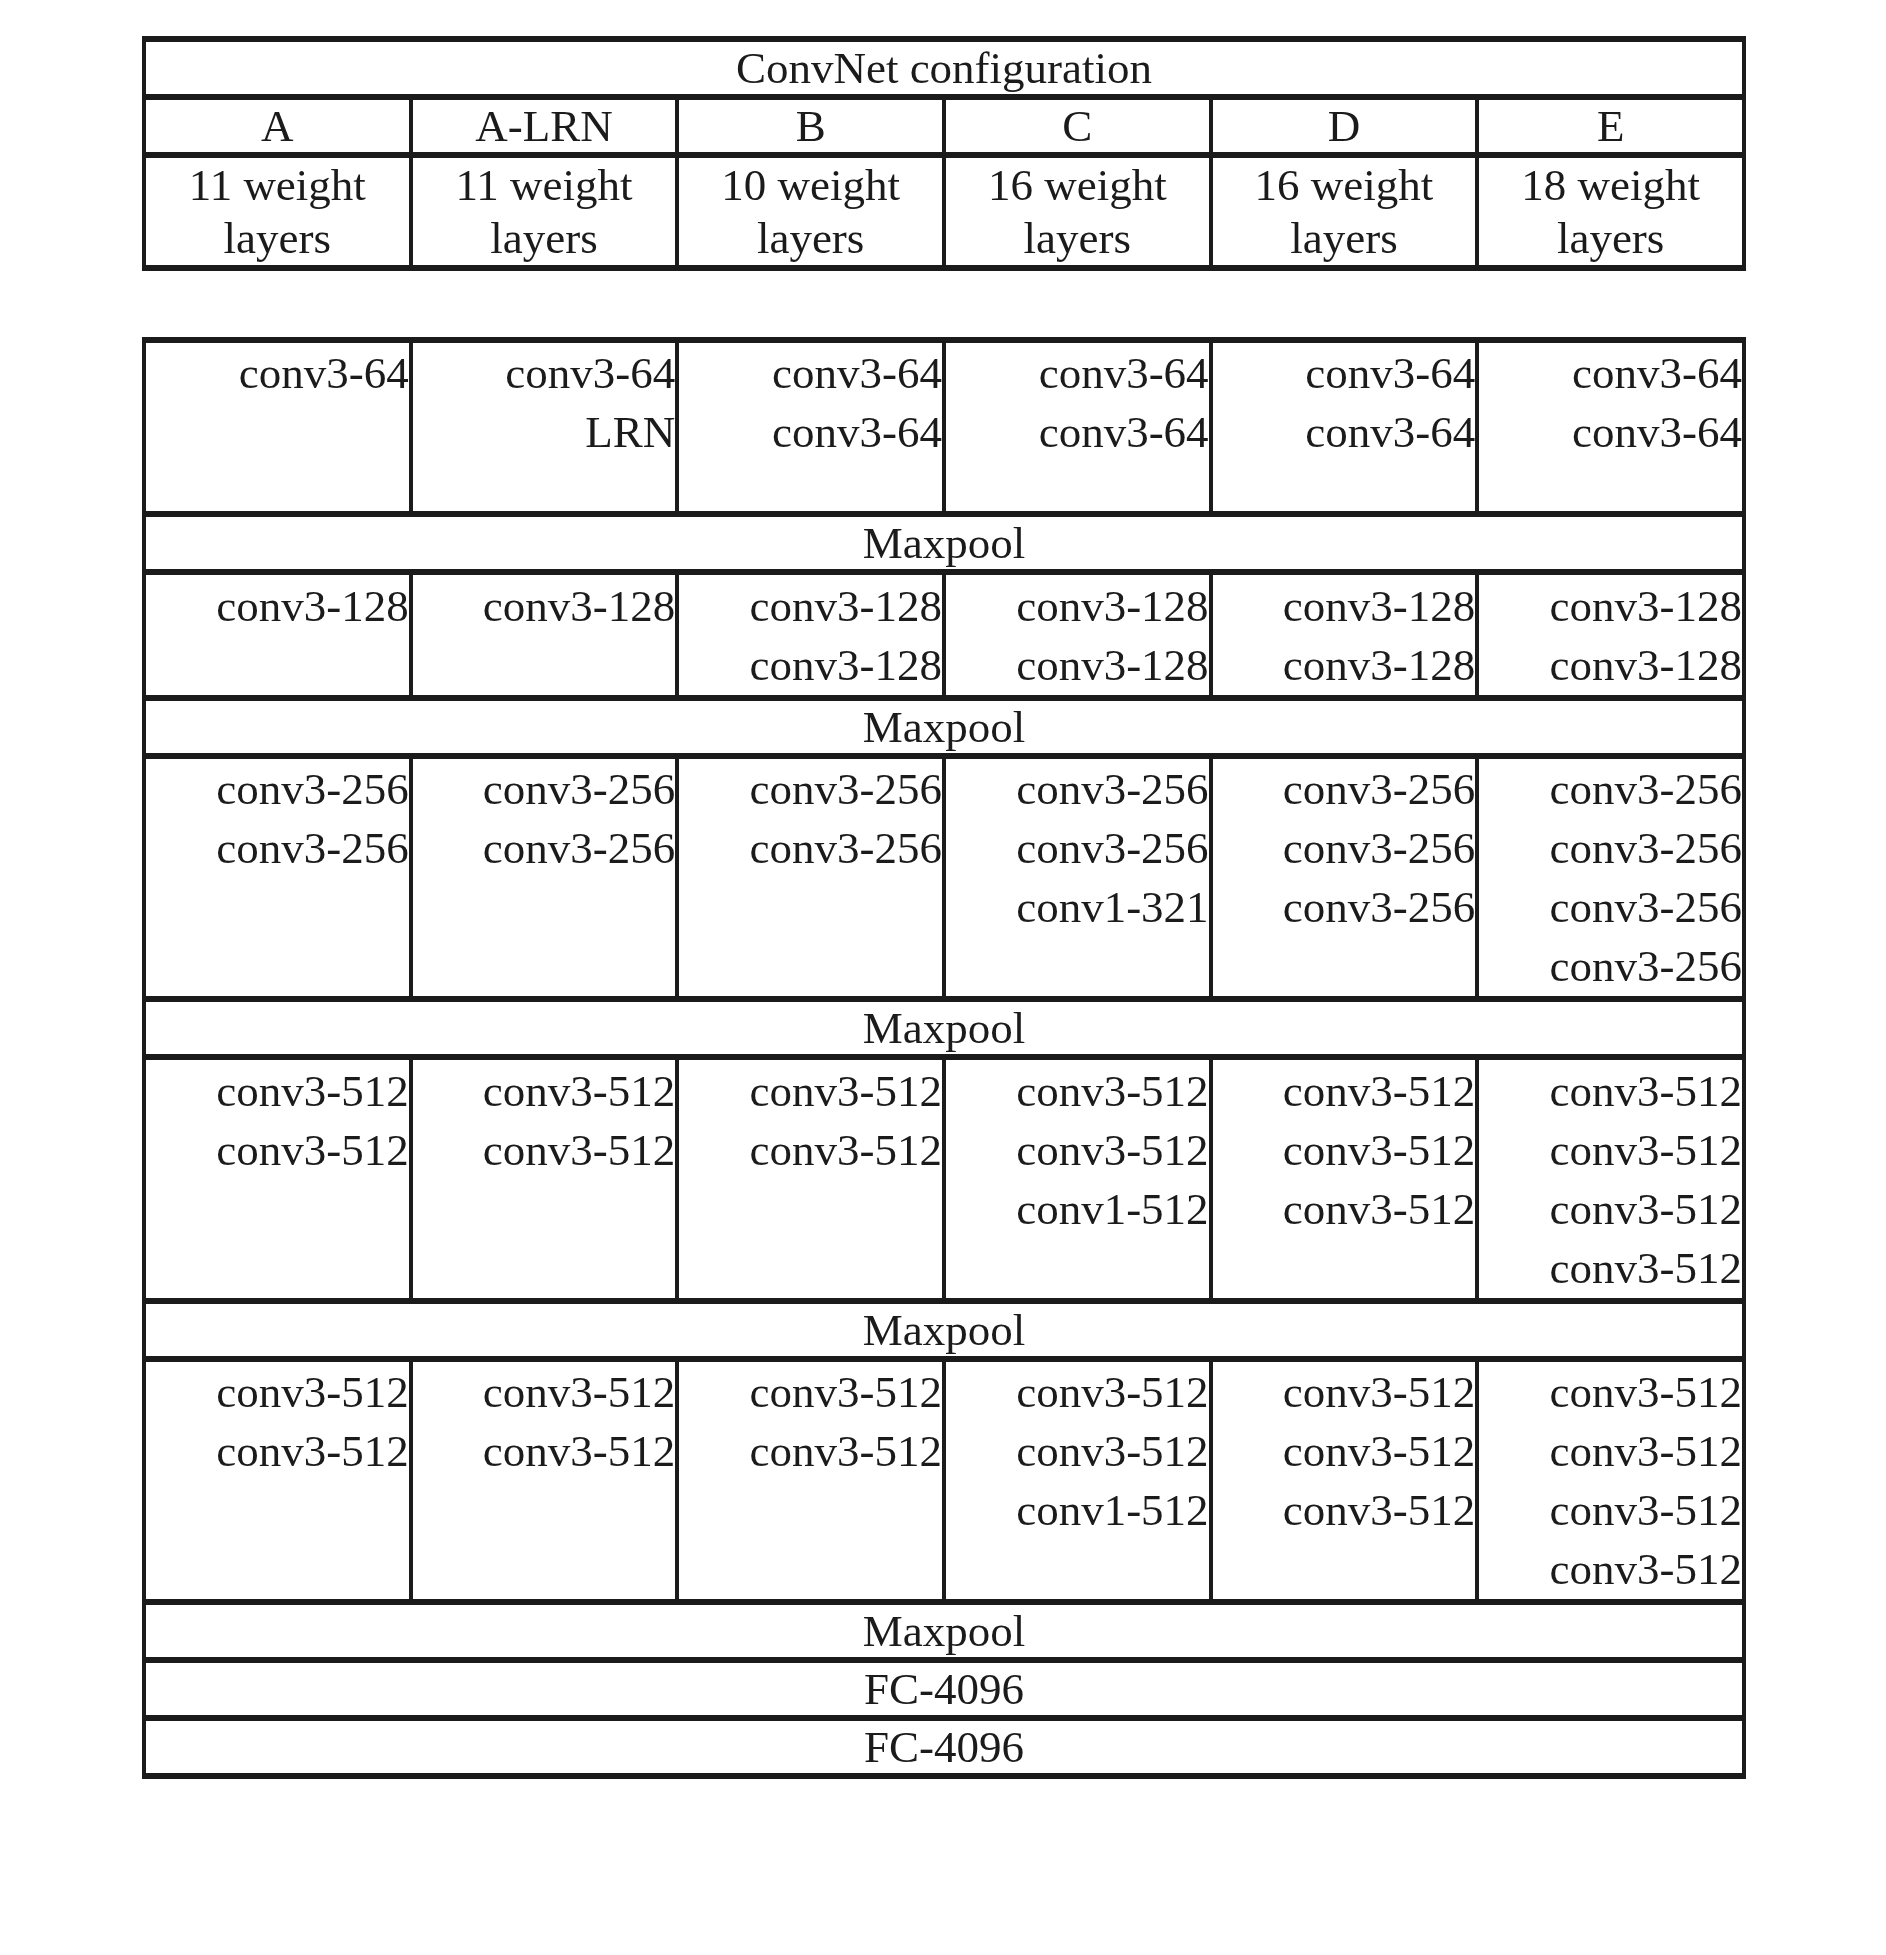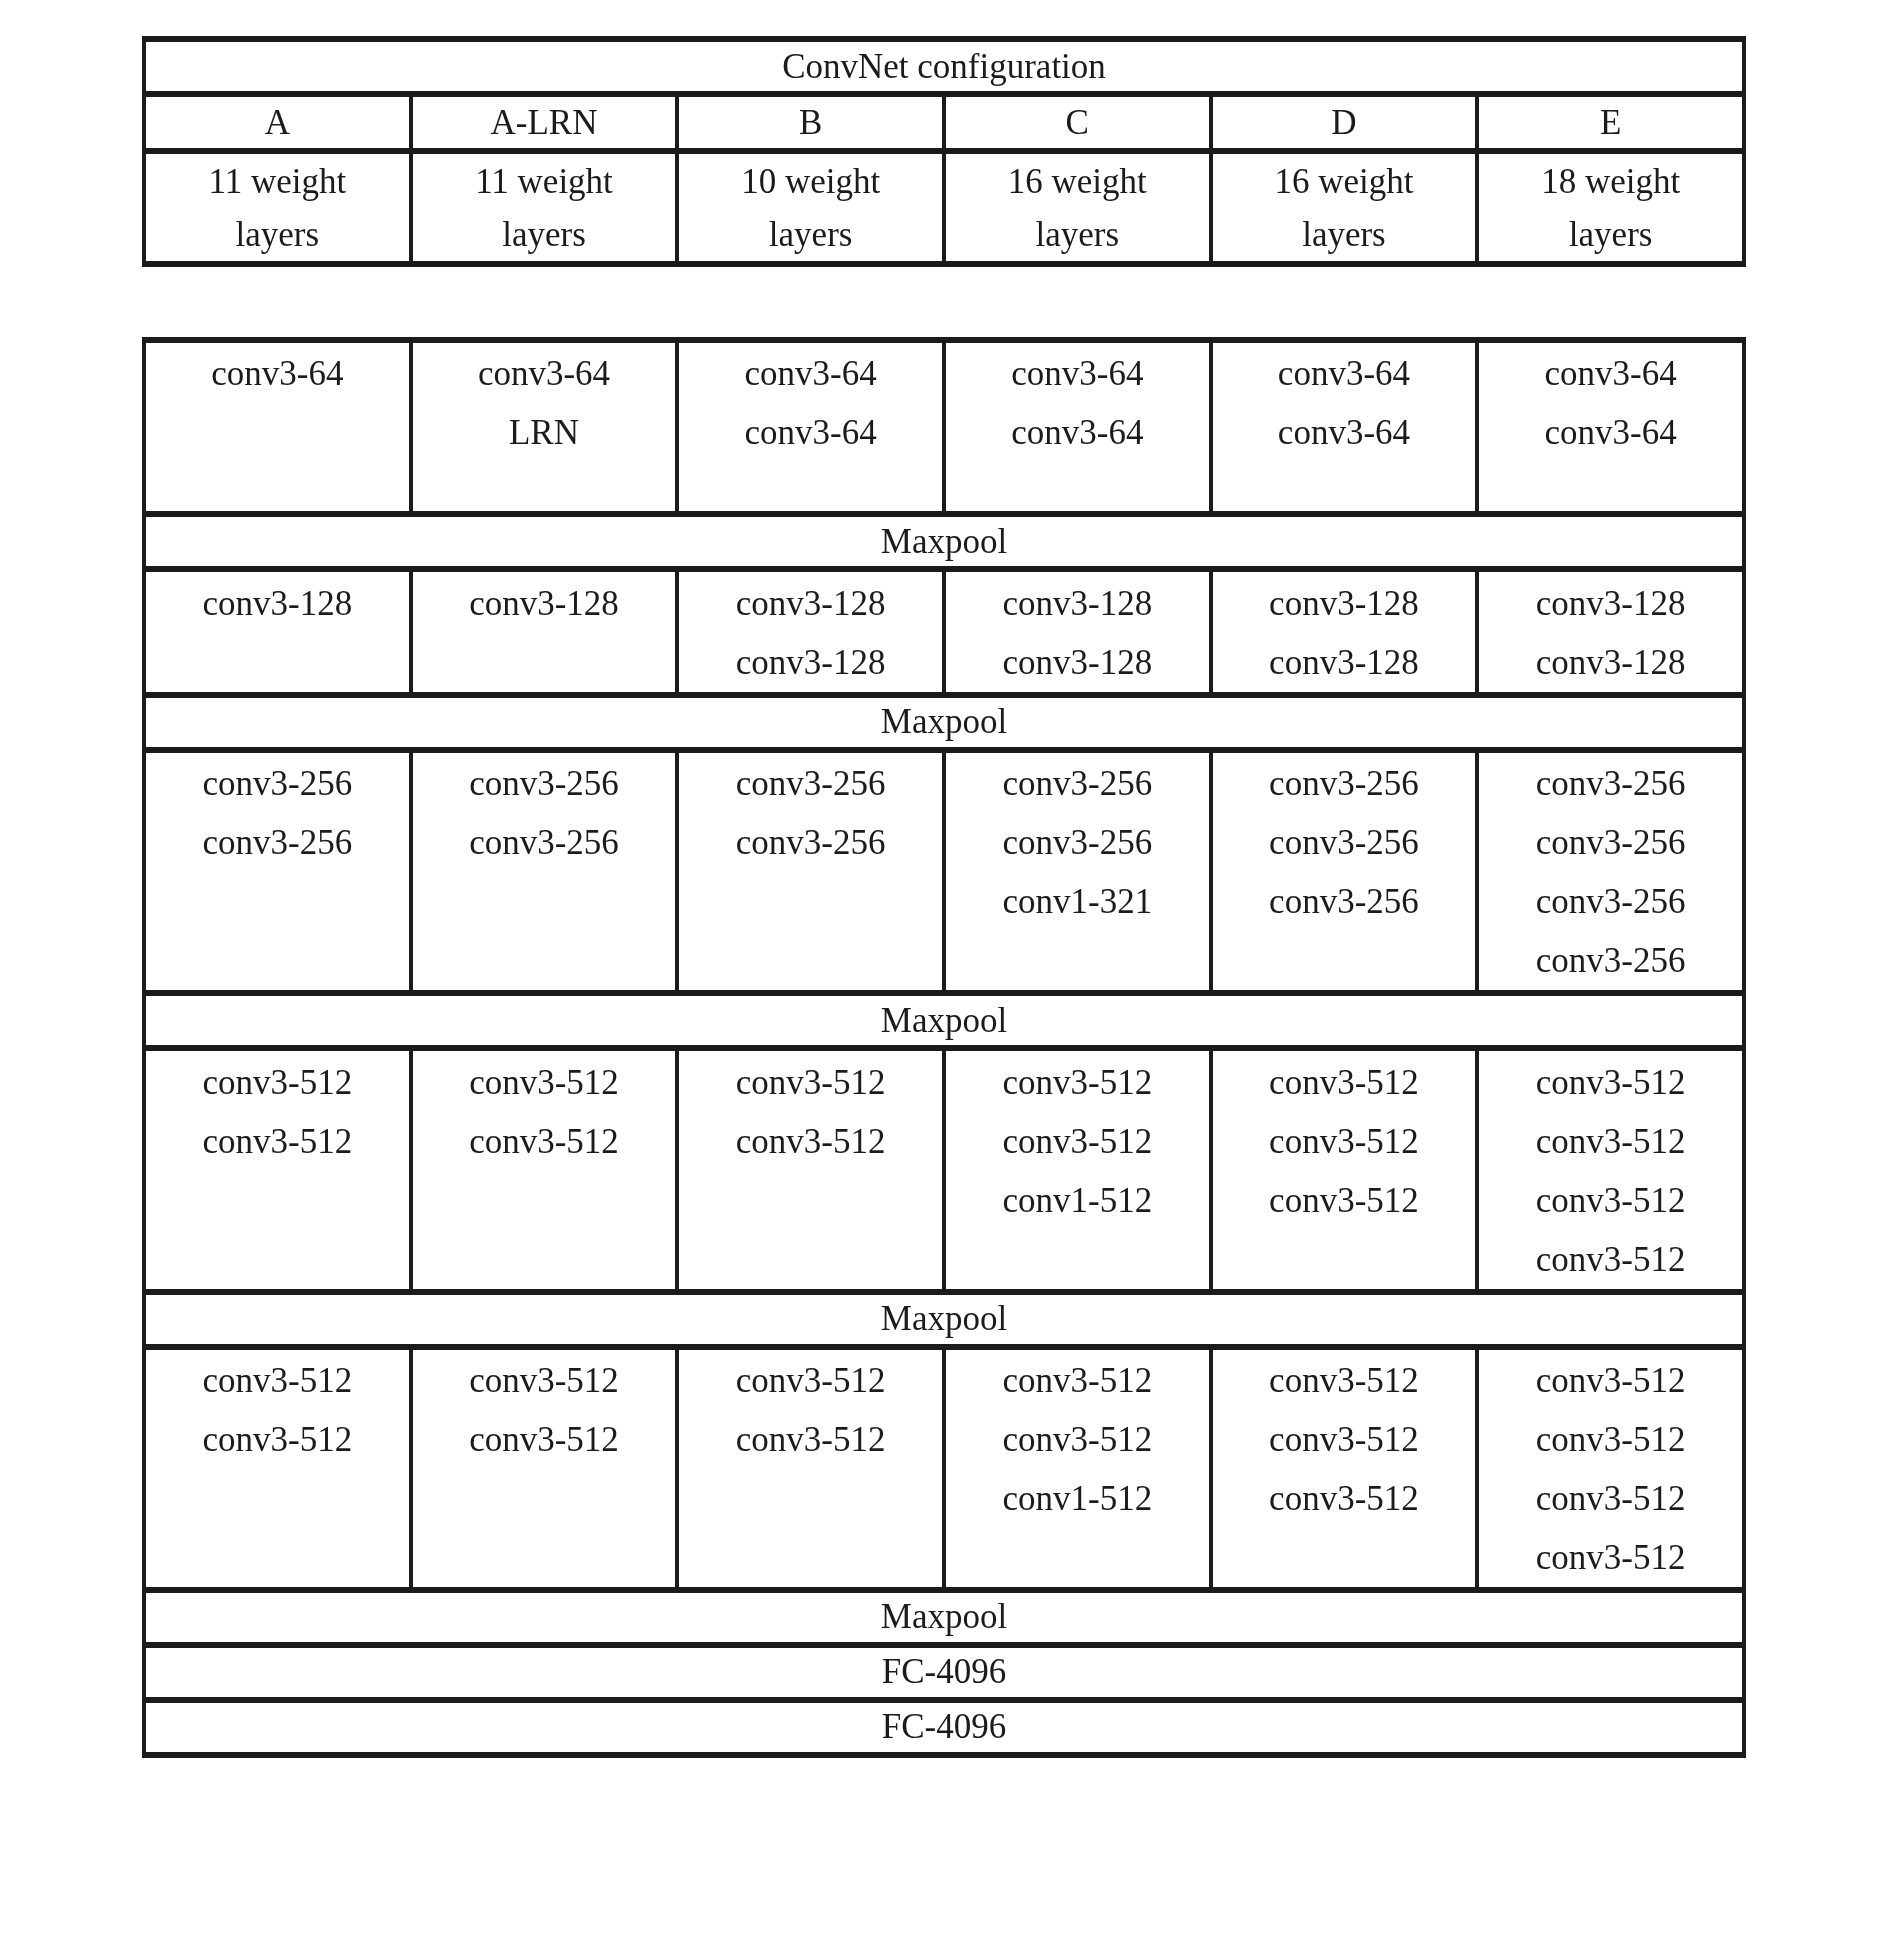--- a/index.html
+++ b/index.html
@@ -13,29 +13,29 @@
     border-collapse:collapse; table-layout:fixed; background:#ffffff;
   }
   #config-table { top:36px; }
   #arch-table   { top:337px; }
   .tbl td {
     border-left:4.1px solid var(--bc);
     border-right:4.1px solid var(--bc);
     border-top:6.2px solid var(--bc);
     border-bottom:6.2px solid var(--bc);
     text-align:center; padding:0;
-    font-size:35px; color:var(--tc);
+    font-size:45px; color:var(--tc);
     overflow:hidden;
   }
   .r-title  td { height:49px; }
   .r-letters td { height:51px; }
   .r-weights td { height:104px; vertical-align:top; padding-top:1.4px; }
   .wln { height:53px; line-height:53px; }
   .r-span td { height:49px; }
-  .r-block td { vertical-align:top; padding-top:1.4px; }
+  .r-block td { vertical-align:top; padding-top:1.4px;text-align:right; }
   .b1 td { height:167px; }
   .b2 td { height:109px; }
   .b3 td { height:220px; }
   .b45 td { height:223px; }
   .ln { height:59px; line-height:59px; }
 </style>
 </head>
 <body>
 
 <div class="page">

